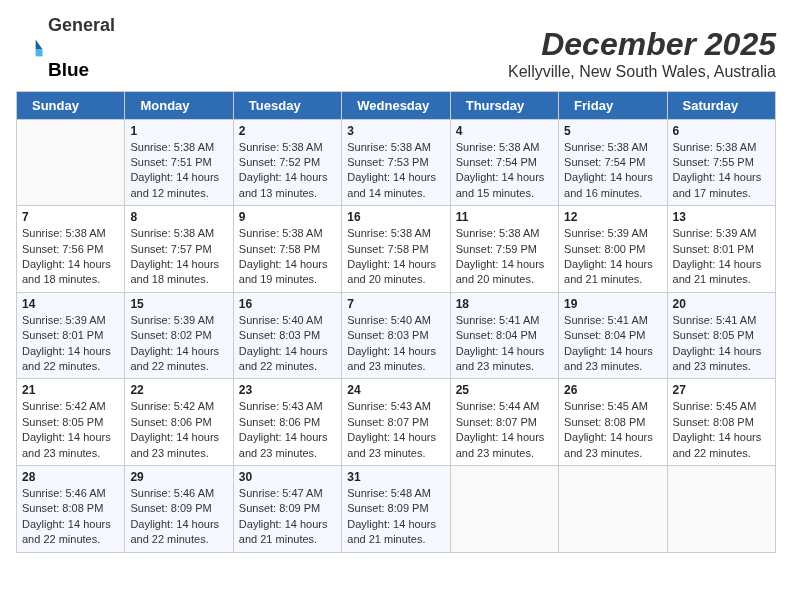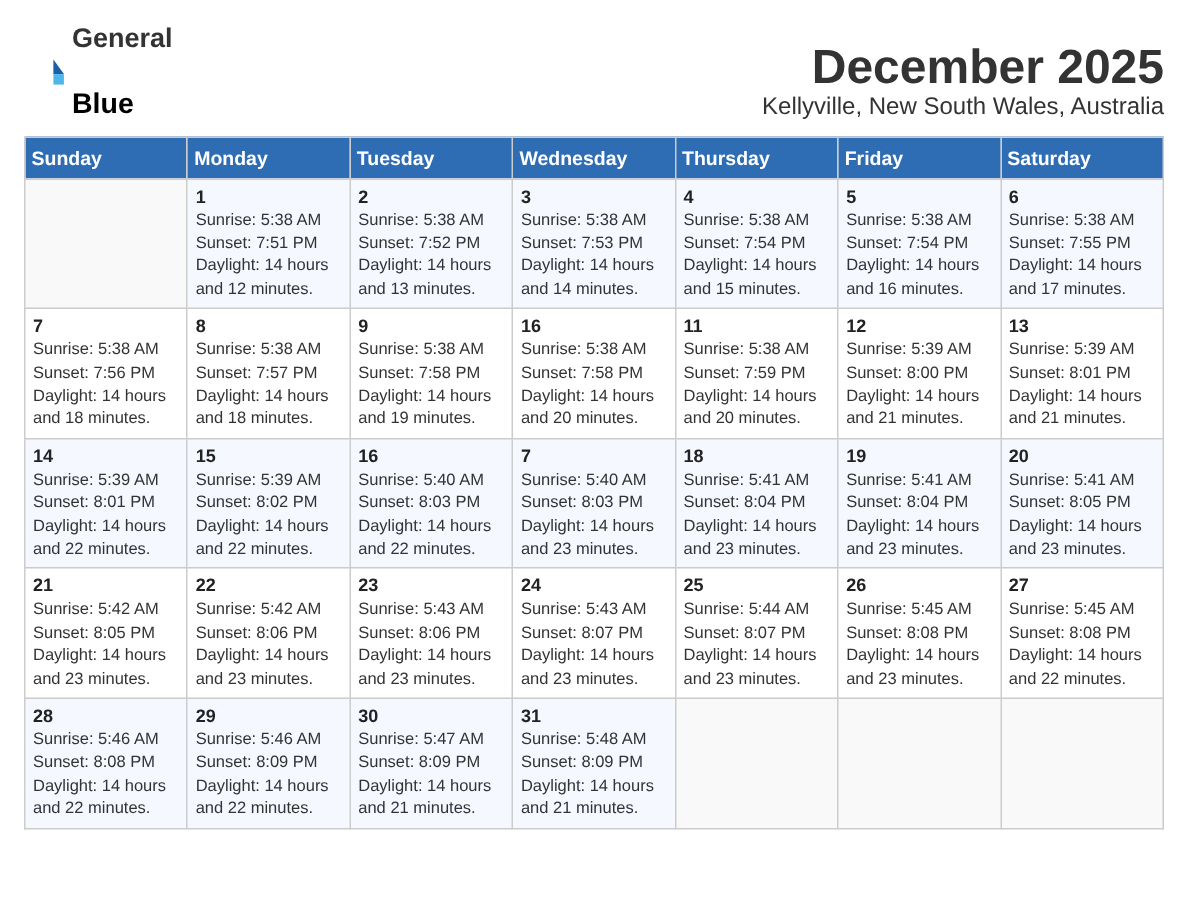--- a/index.html
+++ b/index.html
@@ -38,36 +38,37 @@
       width: 28px;
       height: 28px;
     }
     .title-area {
       text-align: right;
     }
     .month-title {
       font-size: 32px;
       font-weight: bold;
       color: #333;
+      font-style: italic;
     }
     .location-title {
       font-size: 16px;
       color: #333;
     }
     table {
       width: 100%;
       border-collapse: collapse;
       table-layout: fixed;
     }
     thead tr th {
       background-color: #2e6db4;
       color: #fff;
       font-size: 13px;
       font-weight: bold;
-      padding: 6px 4px;
+      padding: 6px 15px;
       text-align: left;
       border: 1px solid #ccc;
     }
     tbody tr td {
       vertical-align: top;
       border: 1px solid #ccc;
       padding: 4px 5px;
       font-size: 10.5px;
       color: #333;
       height: 80px;

